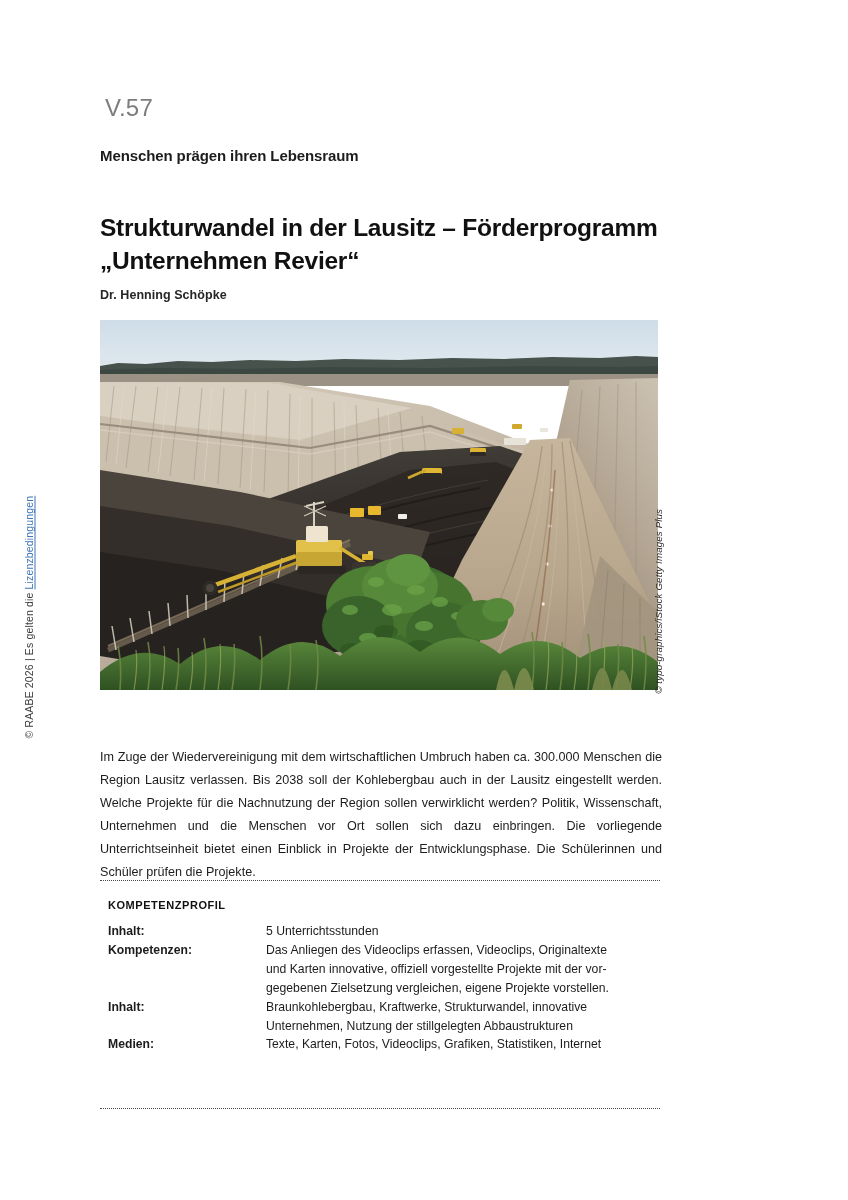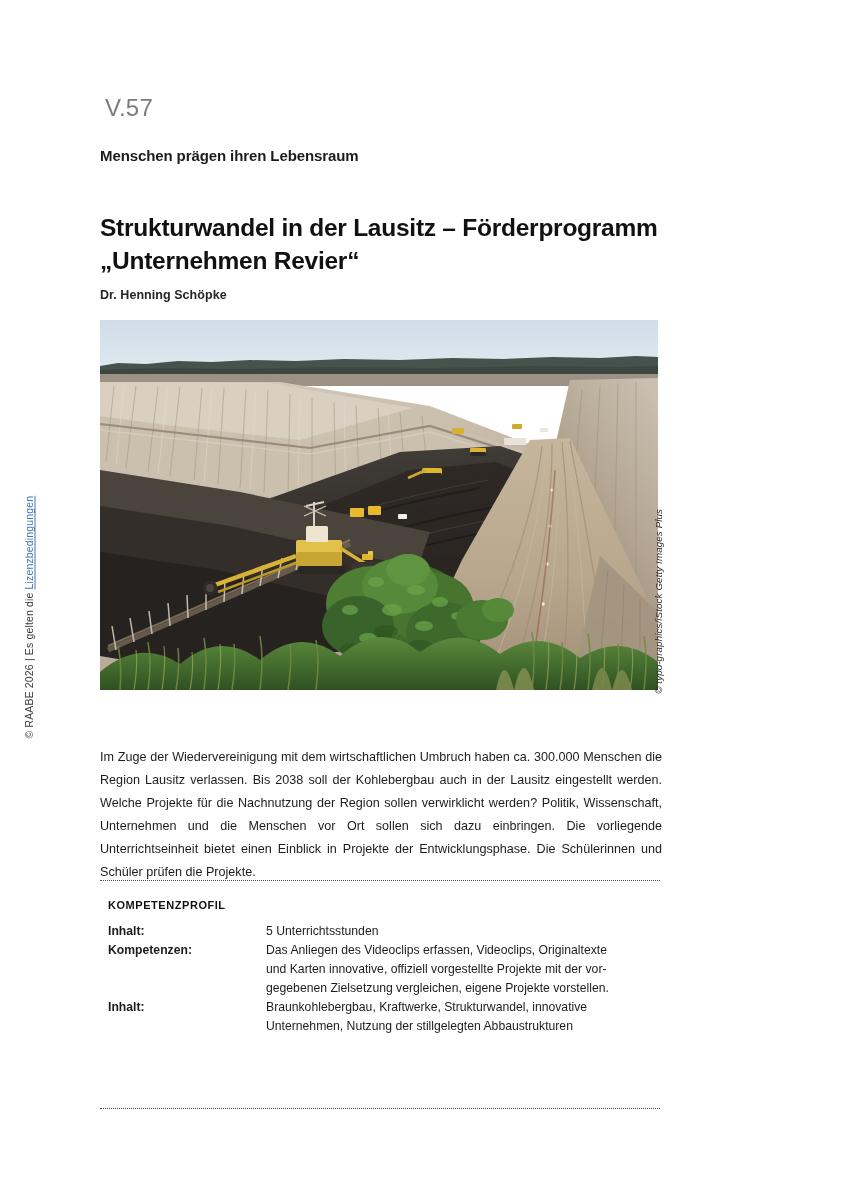--- a/index.html
+++ b/index.html
@@ -489,18 +489,24 @@
           <div>gegebenen Zielsetzung vergleichen, eigene Projekte vorstellen.</div>
         </td>
       </tr>
       <tr>
         <td class="kp-label">Inhalt:</td>
         <td class="kp-value">
           <div>Braunkohlebergbau, Kraftwerke, Strukturwandel, innovative</div>
           <div>Unternehmen, Nutzung der stillgelegten Abbaustrukturen</div>
         </td>
       </tr>
+      <tr>
+        <td class="kp-label">Medien:</td>
+        <td class="kp-value">
+          <div>Texte, Karten, Fotos, Videoclips, Grafiken, Statistiken, Internet</div>
+        </td>
+      </tr>
     </tbody>
   </table>
 
   <div class="dotted-rule rule-bottom"></div>
 
 </div>
 
 </body></html>

